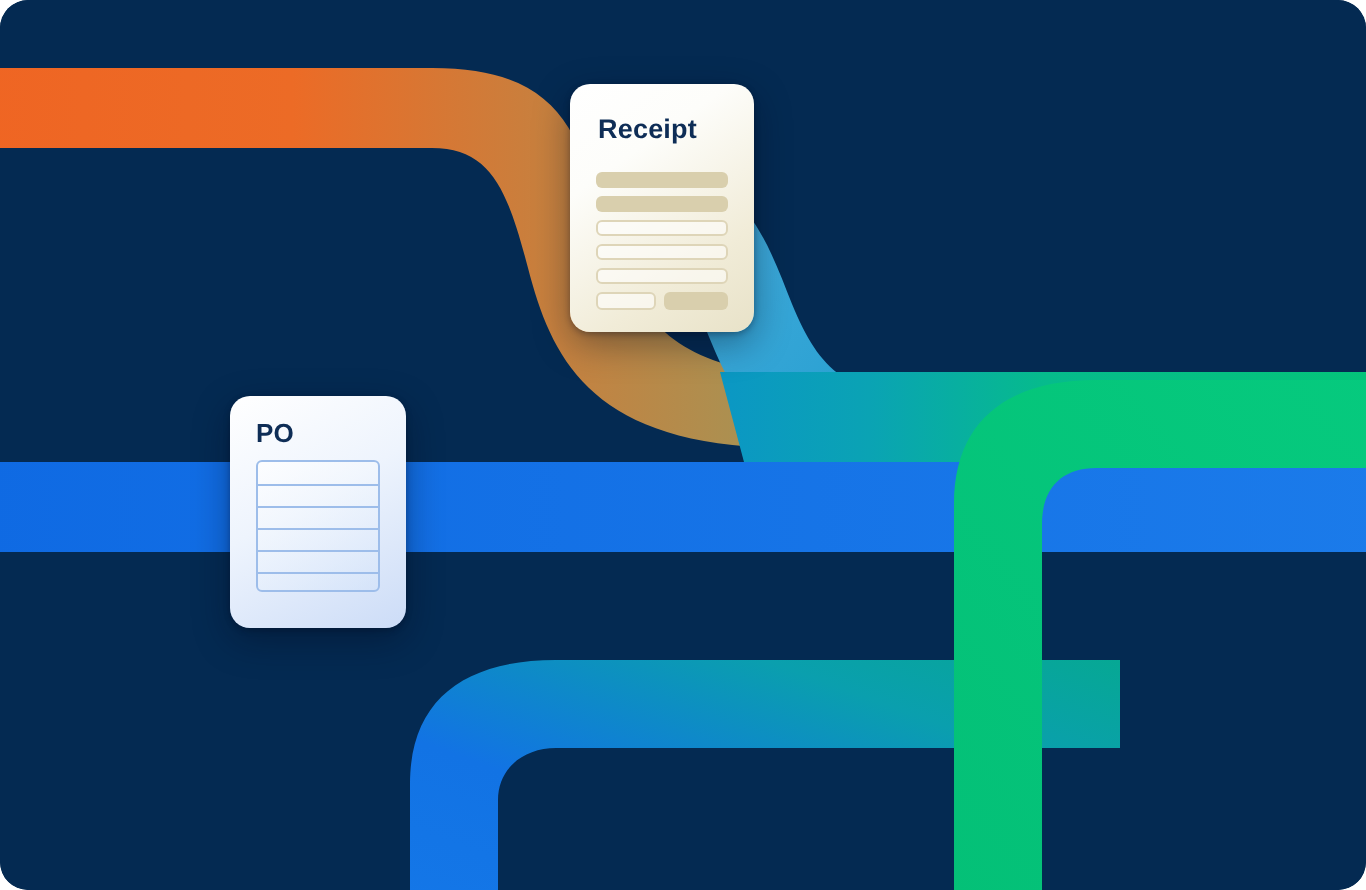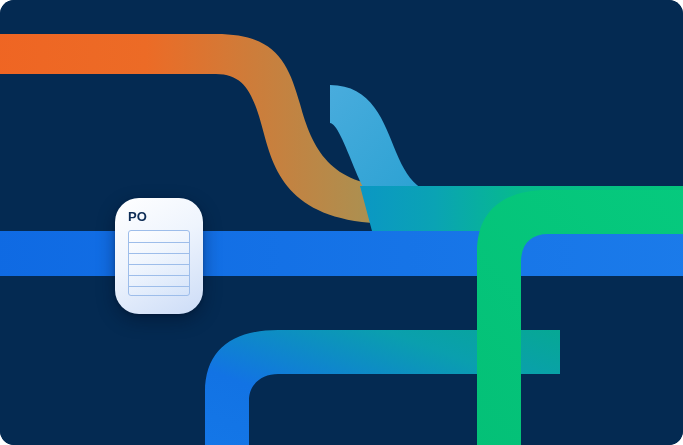--- a/index.html
+++ b/index.html
@@ -38,21 +38,20 @@
   }
   #card-receipt .doc-title{left:14px; top:15px; font-size:13.5px;}
   #card-receipt .bar{left:13px; width:66px;}
   .r-fill{background:#d9cfad;}
   .r-out{background:rgba(255,255,255,.55);border:1px solid #ded5b8;}
 
   
   #card-po{
     left:115px; top:198px; width:88px; height:116px;
     background:linear-gradient(150deg,#ffffff 0%,#eef4fd 45%,#ccdcf7 100%);
-    border-radius:24px;
   }
   #card-po .doc-title{left:13px; top:11px; font-size:13px;}
   #po-grid{
     position:absolute; left:13px; top:32px; width:62px; height:66px;
     border:1px solid #9dbdea; border-radius:3px;
     background:linear-gradient(150deg,rgba(255,255,255,.75),rgba(210,227,250,.45));
     box-sizing:border-box;
   }
   #po-grid .gline{position:absolute;left:0;right:0;height:1px;background:#9dbdea;}
 
@@ -141,20 +140,30 @@
 
       <path d="M 477,460
                L 477,252
                C 477,211 503,190 548,190
                L 700,190 L 700,234 L 548,234
                C 531,234 521,244 521,262
                L 521,460 Z" fill="url(#gGreenElbow)"></path>
     </g>
   </svg>
 
+  <div class="doc-card" id="card-receipt">
+    <span class="doc-title">Receipt</span>
+    <span class="bar r-fill" style="top:44px;height:8px;"></span>
+    <span class="bar r-fill" style="top:56px;height:8px;"></span>
+    <span class="bar r-out" style="top:68px;height:8px;"></span>
+    <span class="bar r-out" style="top:80px;height:8px;"></span>
+    <span class="bar r-out" style="top:92px;height:8px;"></span>
+    <span class="bar r-out" style="top:104px;height:9px;width:30px;"></span>
+    <span class="bar r-fill" style="top:104px;height:9px;width:32px;left:47px;"></span>
+  </div>
 
   <div class="doc-card" id="card-po">
     <span class="doc-title">PO</span>
     <div id="po-grid">
       <span class="gline" style="top:11px;"></span>
       <span class="gline" style="top:22px;"></span>
       <span class="gline" style="top:33px;"></span>
       <span class="gline" style="top:44px;"></span>
       <span class="gline" style="top:55px;"></span>
     </div>

